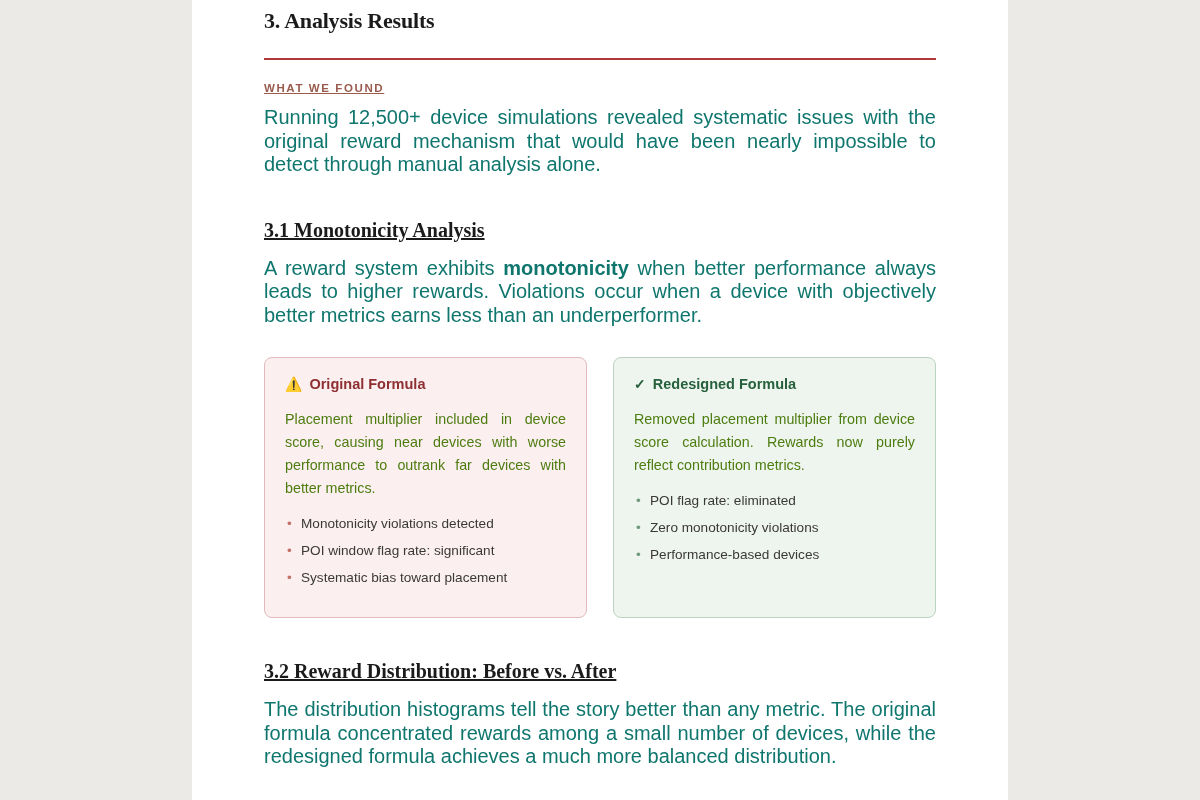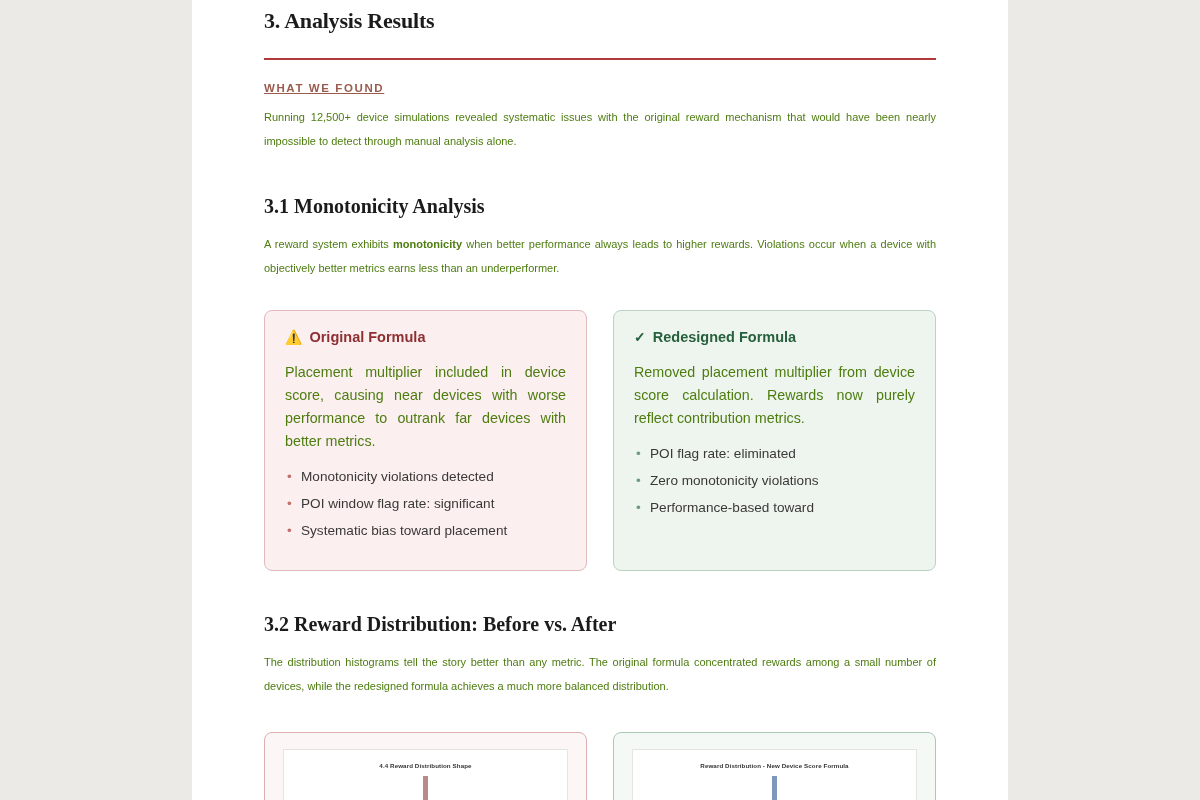--- a/index.html
+++ b/index.html
@@ -42,33 +42,34 @@
   .eyebrow {
     font-size: 11.5px;
     font-weight: bold;
     letter-spacing: 1.6px;
     color: #9a5b4e;
     text-transform: uppercase;
     margin-bottom: 12px;
     text-decoration: underline;
   }
   p.body {
-    font-size: 11px;
+    font-size: 20px;
     line-height: 23.5px;
-    color: #4d7c0f;
+    color: #0f766e;
     margin: 0 0 10px 0;
     text-align: justify;
   }
   h3.sub {
     font-family: "Liberation Serif", serif;
     font-size: 20px;
     font-weight: bold;
     color: #1b1b1b;
     margin: 40px 0 14px 0;
     line-height: 26px;
+    text-decoration: underline;
   }
   .cards {
     display: flex;
     gap: 26px;
     margin-top: 30px;
   }
   .card {
     flex: 1 1 0;
     border-radius: 8px;
     padding: 18px 20px 22px 20px;
@@ -209,21 +210,21 @@
 
     <div class="card good">
       <div class="card-head">
         <span class="card-icon">✓</span>
         <span>Redesigned Formula</span>
       </div>
       <p>Removed placement multiplier from device score calculation. Rewards now purely reflect contribution metrics.</p>
       <ul>
         <li>POI flag rate: eliminated</li>
         <li>Zero monotonicity violations</li>
-        <li>Performance-based toward</li>
+        <li>Performance-based devices</li>
       </ul>
     </div>
 
   </div>
 
   <h3 class="sub">3.2 Reward Distribution: Before vs. After</h3>
   <p class="body">The distribution histograms tell the story better than any metric. The original formula concentrated rewards among a small number of devices, while the redesigned formula achieves a much more balanced distribution.</p>
 
   <div class="figures">
 

